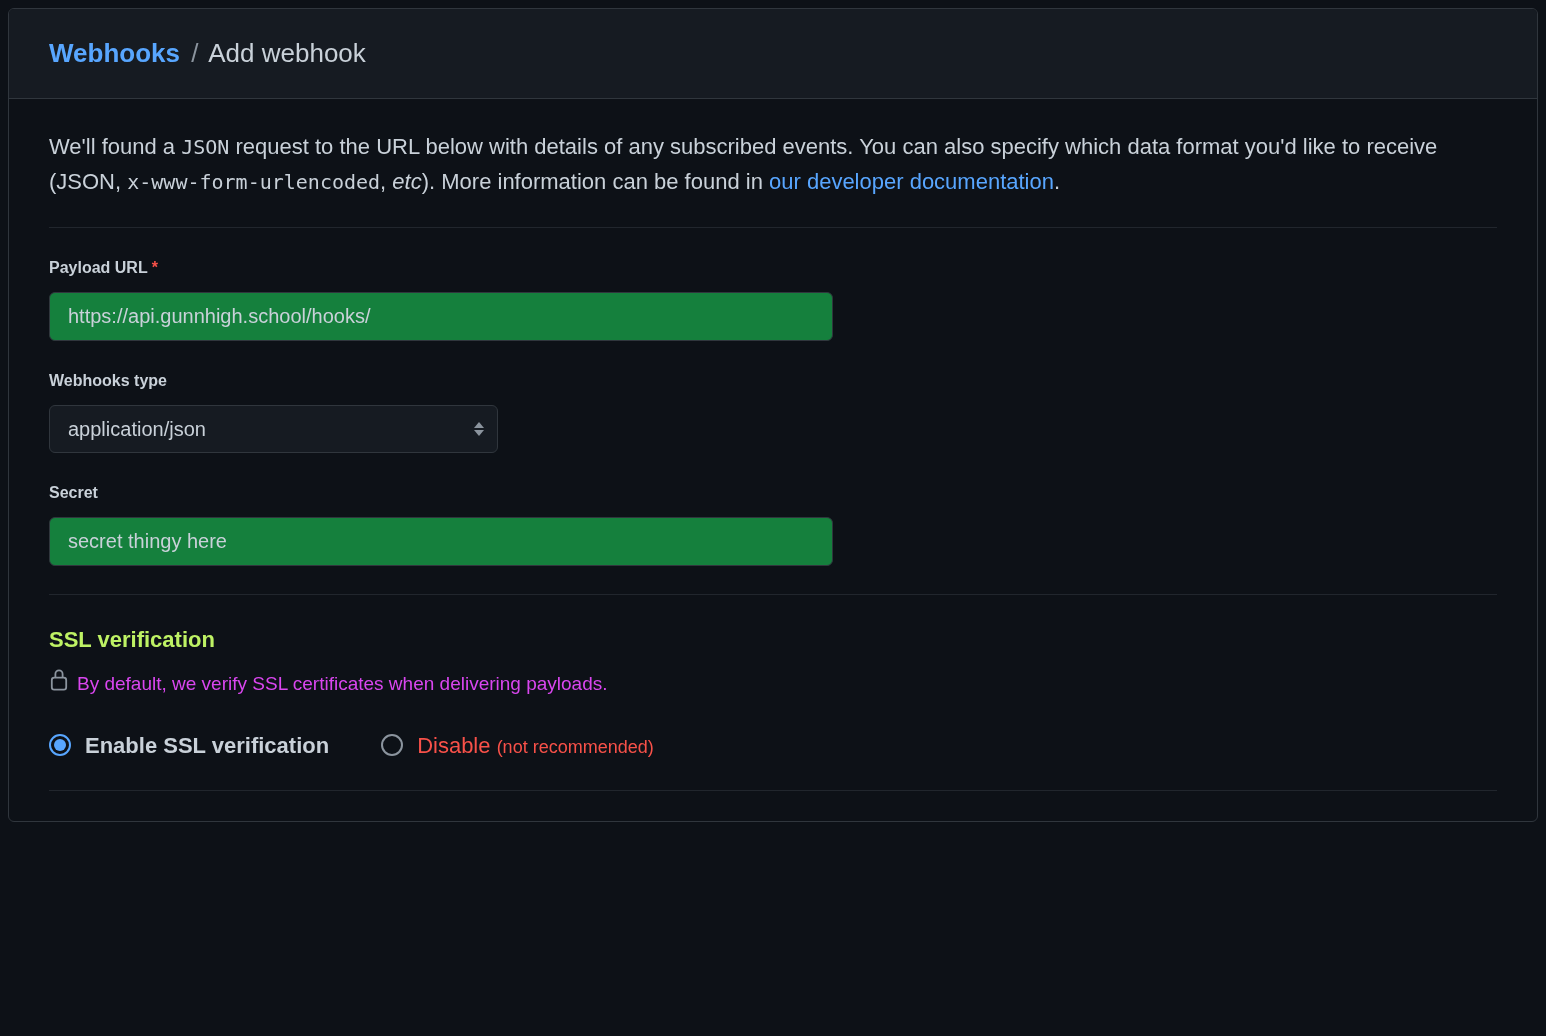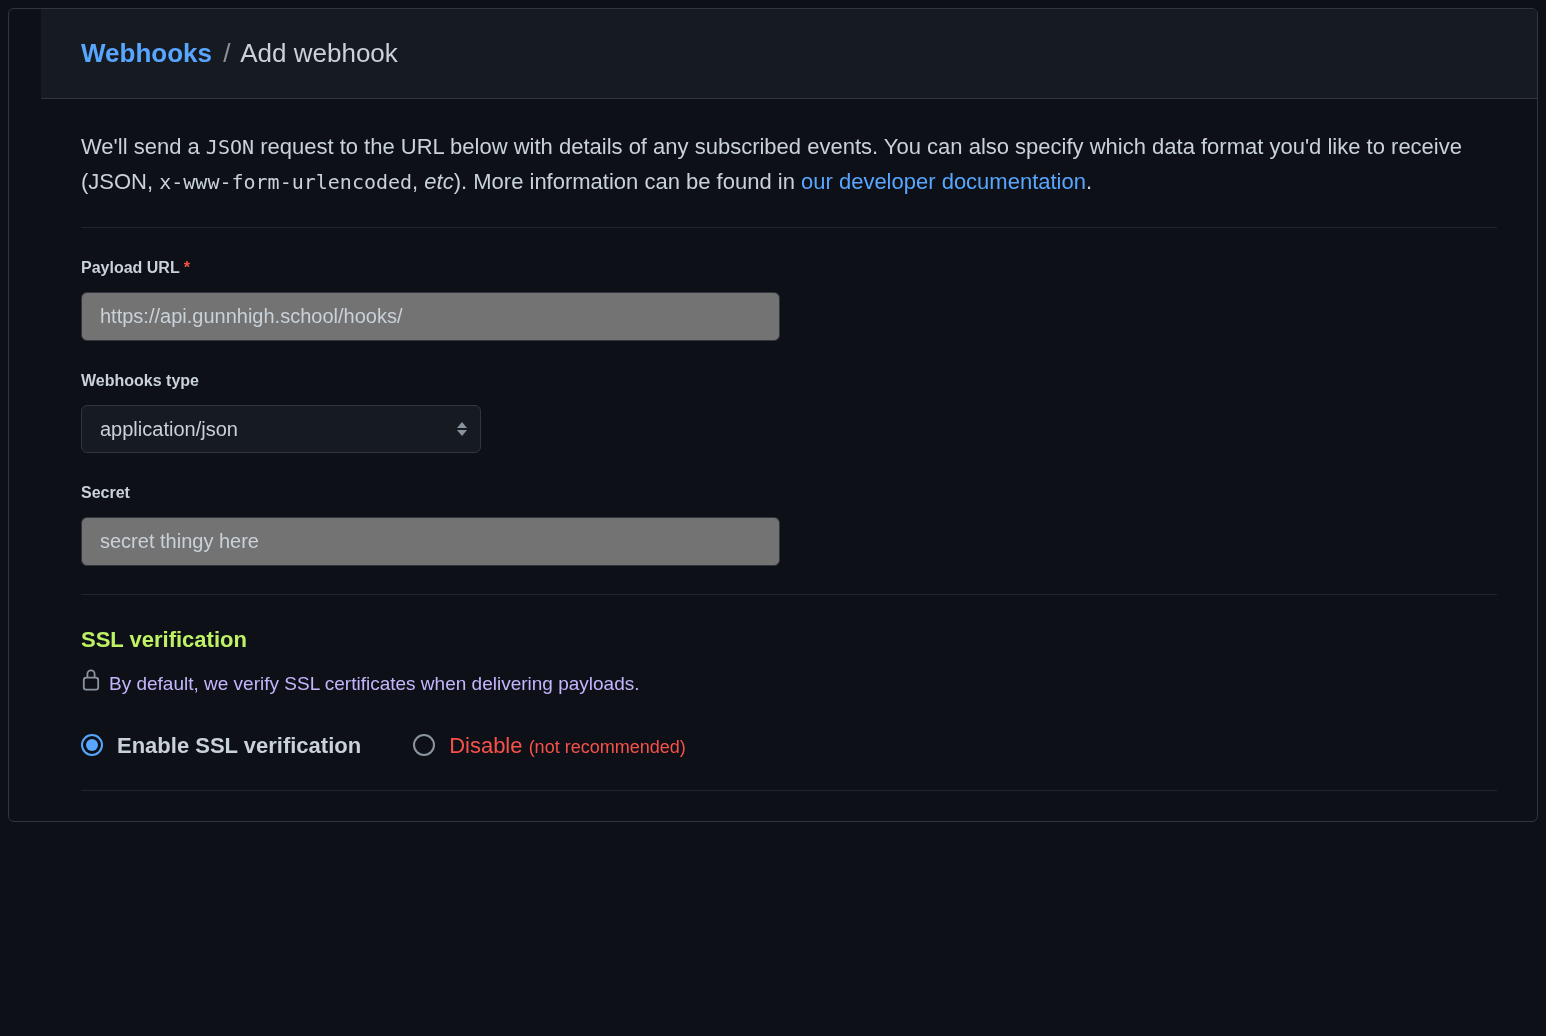--- a/index.html
+++ b/index.html
@@ -12,21 +12,20 @@
       color: #c9d1d9;
       font-family: -apple-system, BlinkMacSystemFont, "Segoe UI", Helvetica, Arial, sans-serif;
       font-size: 14px;
       line-height: 1.5;
     }
     .container {
       border: 1px solid #30363d;
       border-radius: 6px;
       overflow: hidden;
       margin: 8px;
-      padding-left: 32px;
     }
     .header {
       background-color: #161b22;
       padding: 25px 40px;
       border-bottom: 1px solid #30363d;
     }
     .breadcrumb {
       font-size: 26px;
       font-weight: 400;
       color: #c9d1d9;
@@ -73,33 +72,33 @@
       font-size: 16px;
       font-weight: 600;
       color: #c9d1d9;
       margin-bottom: 12px;
     }
     .required-star {
       color: #f85149;
       margin-left: 4px;
     }
     .text-input {
-      width: 699px;
+      width: 784px;
       max-width: 100%;
-      background-color: #737373;
+      background-color: #15803d;
       border: 1px solid #30363d;
       border-radius: 6px;
       color: #c9d1d9;
       font-size: 20px;
       padding: 12px 18px;
       font-family: inherit;
     }
     .select-wrapper {
       position: relative;
-      width: 400px;
+      width: 449px;
       max-width: 100%;
     }
     .select-input {
       width: 100%;
       background-color: #161b22;
       border: 1px solid #30363d;
       border-radius: 6px;
       color: #c9d1d9;
       font-size: 20px;
       padding: 12px 40px 12px 18px;
@@ -116,21 +115,21 @@
       pointer-events: none;
       color: #8b949e;
       display: flex;
       flex-direction: column;
       gap: 2px;
     }
     .select-arrows svg {
       display: block;
     }
     .ssl-note {
-      color: #c4b5fd;
+      color: #d946ef;
       font-size: 19px;
       display: flex;
       align-items: center;
       gap: 8px;
       margin-top: 12px;
       margin-bottom: 28px;
     }
     .lock-icon {
       color: #8b949e;
     }
@@ -192,21 +191,21 @@
   <div class="header">
     <div class="breadcrumb">
       <a href="#">Webhooks</a>
       <span class="separator">/</span>
       <span>Add webhook</span>
     </div>
   </div>
 
   <div class="content">
     <p class="description">
-      <span>We'll send a </span><code>JSON</code><span> request to the URL below with details of any subscribed events. You can also specify which data format you'd like to receive (JSON, </span><code>x-www-form-urlencoded</code><span>, </span><em>etc</em><span>). More information can be found in </span><a href="#">our developer documentation</a><span>.</span>
+      <span>We'll found a </span><code>JSON</code><span> request to the URL below with details of any subscribed events. You can also specify which data format you'd like to receive (JSON, </span><code>x-www-form-urlencoded</code><span>, </span><em>etc</em><span>). More information can be found in </span><a href="#">our developer documentation</a><span>.</span>
     </p>
 
     <hr class="divider">
 
     <div class="form-group">
       <label class="form-label">
         <span>Payload URL</span><span class="required-star">*</span>
       </label>
       <input type="text" class="text-input" value="https://api.gunnhigh.school/hooks/" style="">
     </div>

